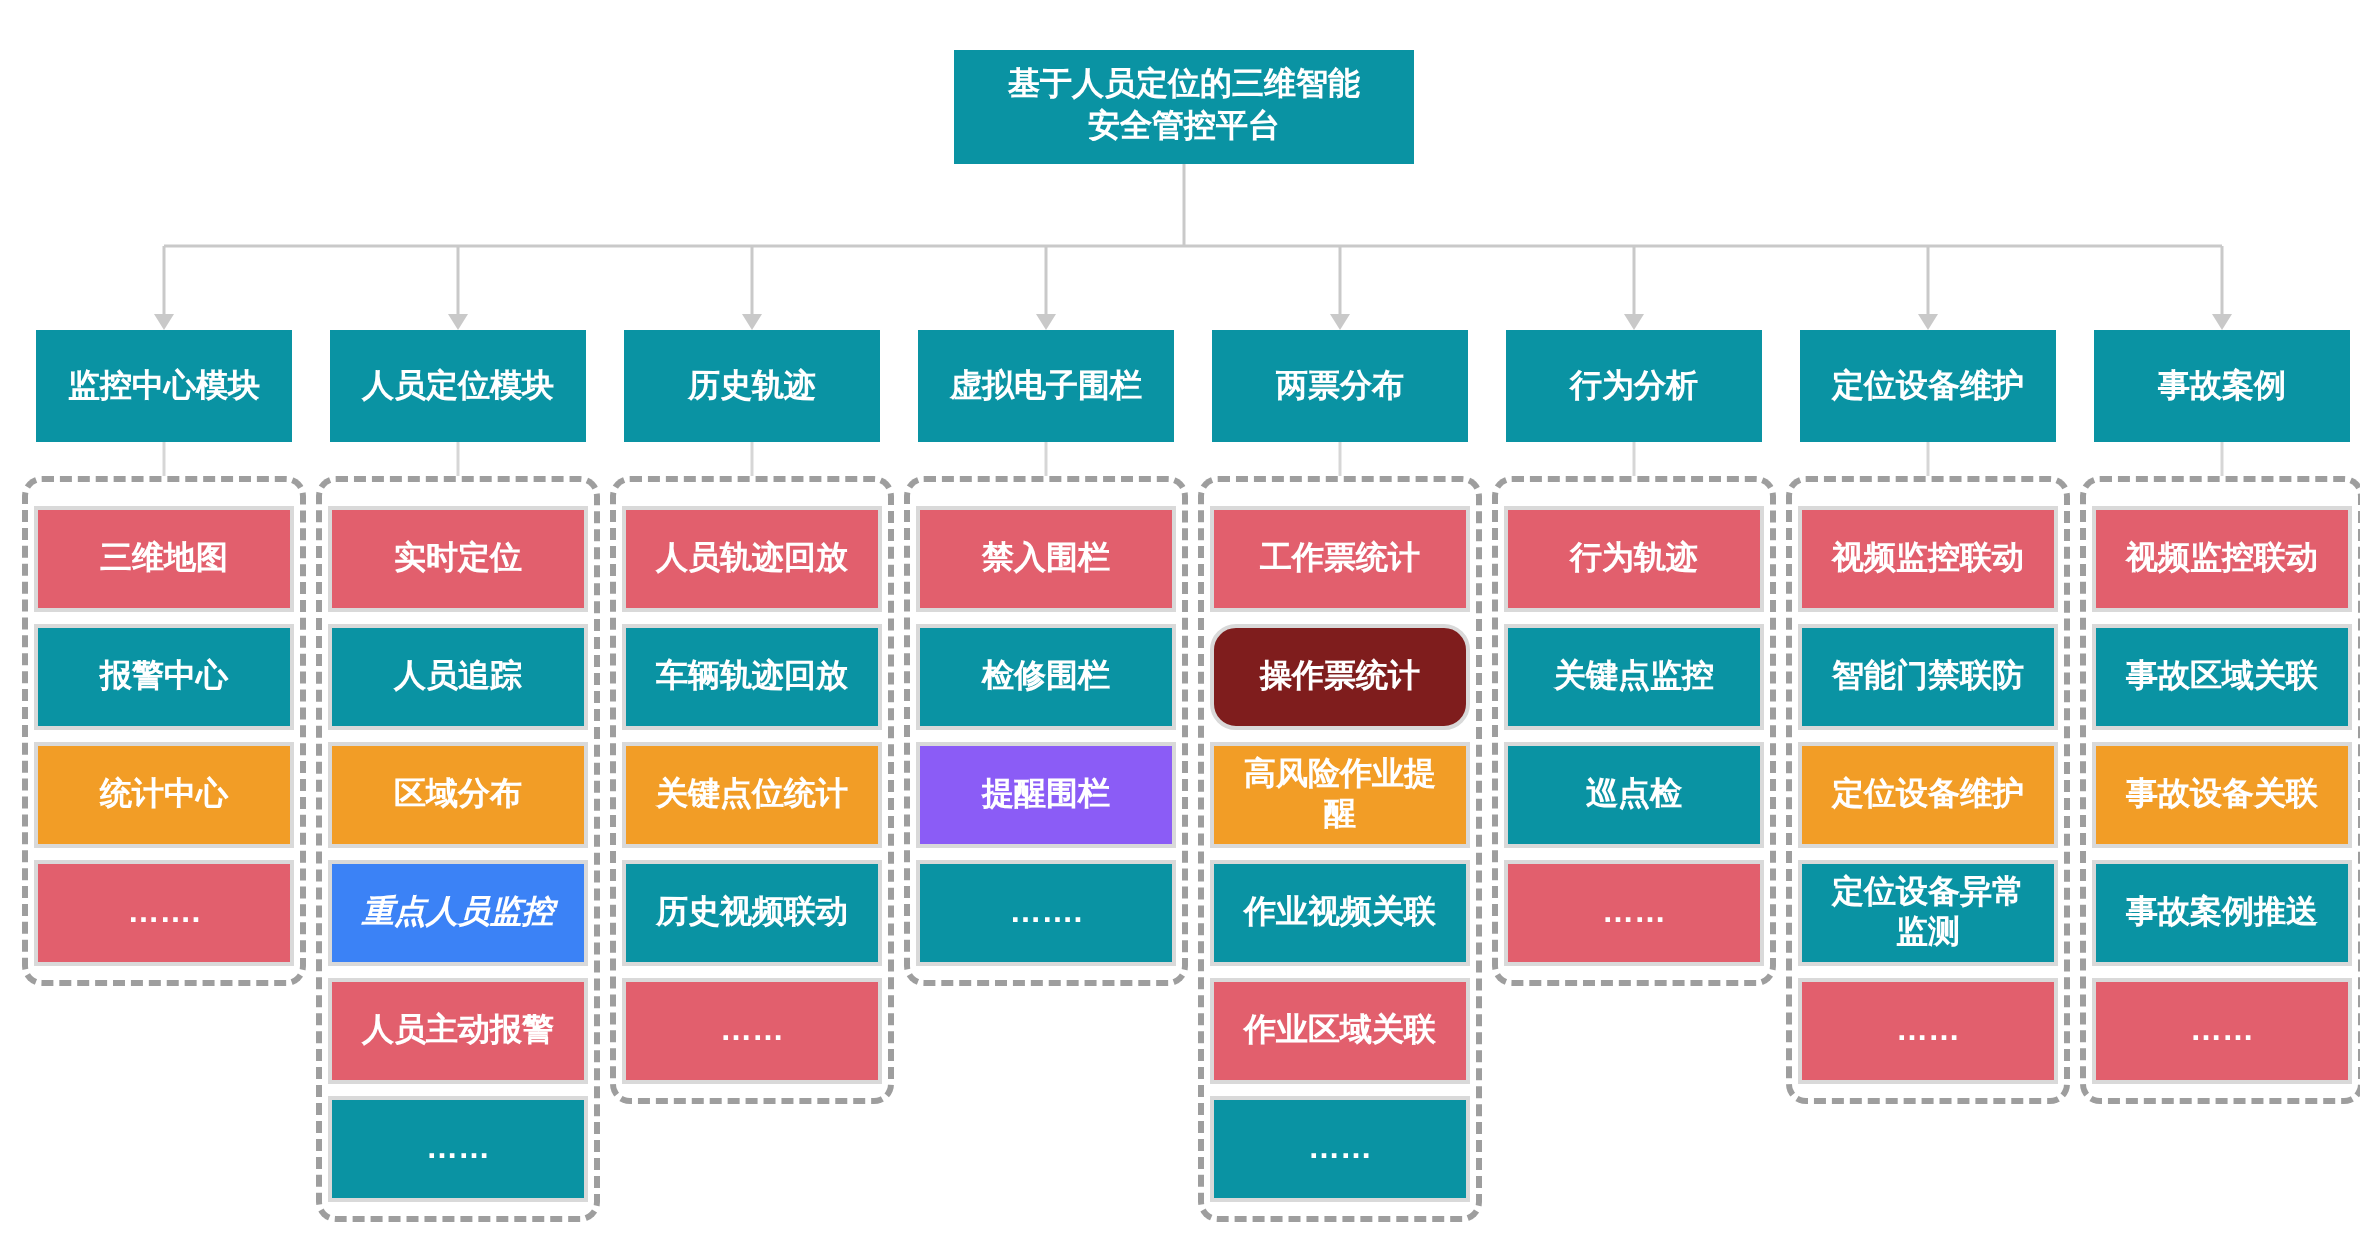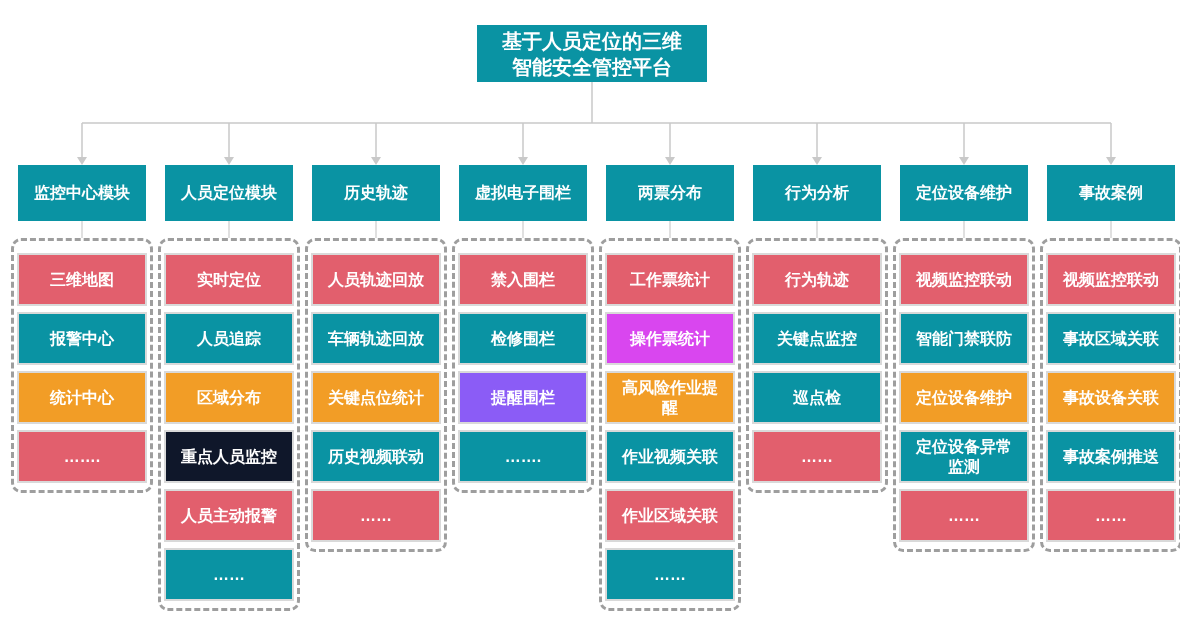--- a/index.html
+++ b/index.html
@@ -27,21 +27,21 @@
     top: 25px;
     width: 230px;
     height: 57px;
     box-sizing: border-box;
     padding: 0 20px;
     display: flex;
     align-items: center;
     justify-content: center;
     text-align: center;
     color: #ffffff;
-    font-size: 20px;
+    font-size: 16px;
     font-weight: bold;
     line-height: 1.3;
     word-break: break-all;
     z-index: 2;
   }
   #columns {
     position: absolute;
     left: 11px;
     top: 165px;
     display: flex;
@@ -148,21 +148,21 @@
 
   <div class="column">
     <div class="header" style="background: rgb(10, 147, 163);">人员定位模块</div>
     <div class="items" style="border-color: rgb(158, 158, 158);">
   <div class="item" style="background: rgb(226, 95, 109);">实时定位</div>
 
   <div class="item" style="background: rgb(10, 147, 163);">人员追踪</div>
 
   <div class="item" style="background: rgb(242, 157, 38);">区域分布</div>
 
-  <div class="item" style="background: #0f172a;">重点人员监控</div>
+  <div class="item" style="background: #3b82f6; font-style: italic;">重点人员监控</div>
 
   <div class="item" style="background: rgb(226, 95, 109);">人员主动报警</div>
 
   <div class="item" style="background: rgb(10, 147, 163);">……</div>
 </div>
   </div>
 
   <div class="column">
     <div class="header" style="background: rgb(10, 147, 163);">历史轨迹</div>
     <div class="items" style="border-color: rgb(158, 158, 158);">
@@ -189,21 +189,21 @@
 
   <div class="item" style="background: rgb(10, 147, 163);">…….</div>
 </div>
   </div>
 
   <div class="column">
     <div class="header" style="background: rgb(10, 147, 163);">两票分布</div>
     <div class="items" style="border-color: rgb(158, 158, 158);">
   <div class="item" style="background: rgb(226, 95, 109);">工作票统计</div>
 
-  <div class="item" style="background: #d946ef;">操作票统计</div>
+  <div class="item" style="background: #7f1d1d; border-radius: 13px;">操作票统计</div>
 
   <div class="item" style="background: rgb(242, 157, 38);">高风险作业提醒</div>
 
   <div class="item" style="background: rgb(10, 147, 163);">作业视频关联</div>
 
   <div class="item" style="background: rgb(226, 95, 109);">作业区域关联</div>
 
   <div class="item" style="background: rgb(10, 147, 163);">……</div>
 </div>
   </div>

